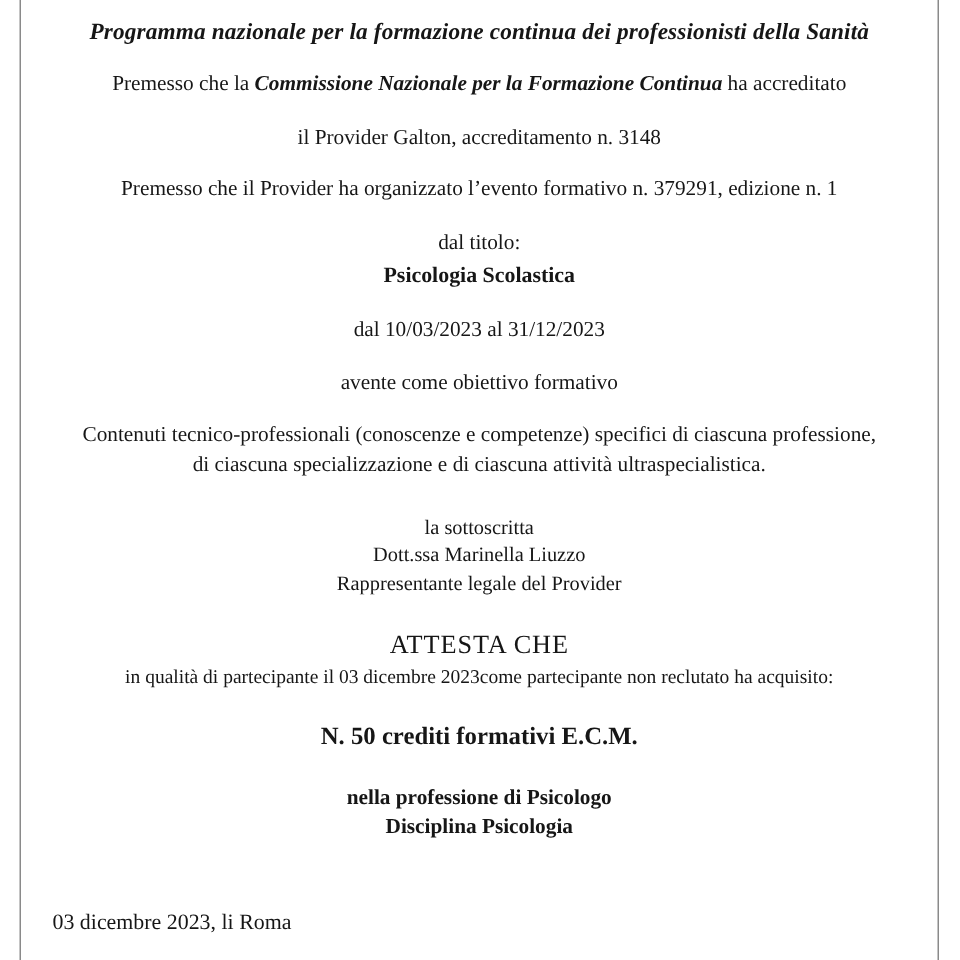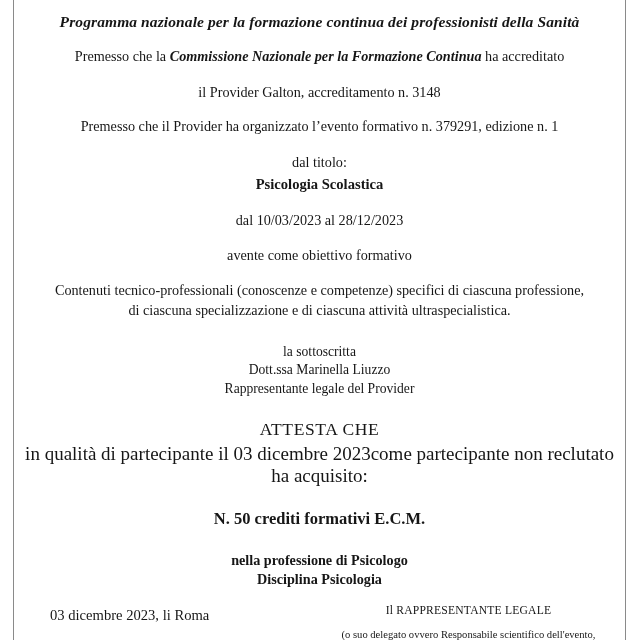--- a/index.html
+++ b/index.html
@@ -94,21 +94,21 @@
     font-size: 17.5px;
     letter-spacing: 0.6px;
     margin-top: 20px;
   }
 
   .participant {
     font-size: 14.2px;
     margin-top: 20px;
   }
   .participation-line {
-    font-size: 19px;
+    font-size: 13px;
     margin-top: 3px;
   }
 
   .credits {
     font-weight: bold;
     font-size: 16.5px;
     margin-top: 22px;
   }
 
   .note {
@@ -127,21 +127,21 @@
   
   .footer {
     position: absolute;
     left: 14px;
     right: 15px;
     bottom: 0;
     height: 60px;
   }
   .footer-left {
     position: absolute;
-    left: 36px;
+    left: 21px;
     bottom: 16px;
     font-size: 14.6px;
     white-space: nowrap;
   }
   .footer-right {
     position: absolute;
     left: 298px;
     right: 0;
     bottom: 0;
     text-align: center;
@@ -171,21 +171,21 @@
     <div class="para">
       <span>Premesso che la </span><span class="em">Commissione Nazionale per la Formazione Continua</span><span> ha accreditato</span>
     </div>
     <div class="para para-tight">il Provider Galton, accreditamento n. 3148</div>
 
     <div class="para">Premesso che il Provider ha organizzato l’evento formativo n. 379291, edizione n. 1</div>
     <div class="para para-tight">dal titolo:</div>
 
     <div class="event-title">Psicologia Scolastica</div>
 
-    <div class="dates">dal 10/03/2023 al 28/12/2023</div>
+    <div class="dates">dal 10/03/2023 al 31/12/2023</div>
 
     <div class="objective-head">avente come obiettivo formativo</div>
 
     <div class="objective-body">
       <div>Contenuti tecnico-professionali (conoscenze e competenze) specifici di ciascuna professione,</div>
       <div>di ciascuna specializzazione e di ciascuna attività ultraspecialistica.</div>
     </div>
 
     <div class="signer">
       <div>la sottoscritta</div>
@@ -202,19 +202,15 @@
 
     <div class="profession">
       <div>nella professione di Psicologo</div>
       <div>Disciplina Psicologia</div>
     </div>
 
   </div>
 
   <div class="footer">
     <div class="footer-left">03 dicembre 2023, li Roma</div>
-    <div class="footer-right">
-      <div class="rep-title">Il RAPPRESENTANTE LEGALE</div>
-      <div class="rep-sub">(o suo delegato ovvero Responsabile scientifico dell'evento,</div>
-    </div>
   </div>
 
 </div>
 
 </body></html>

